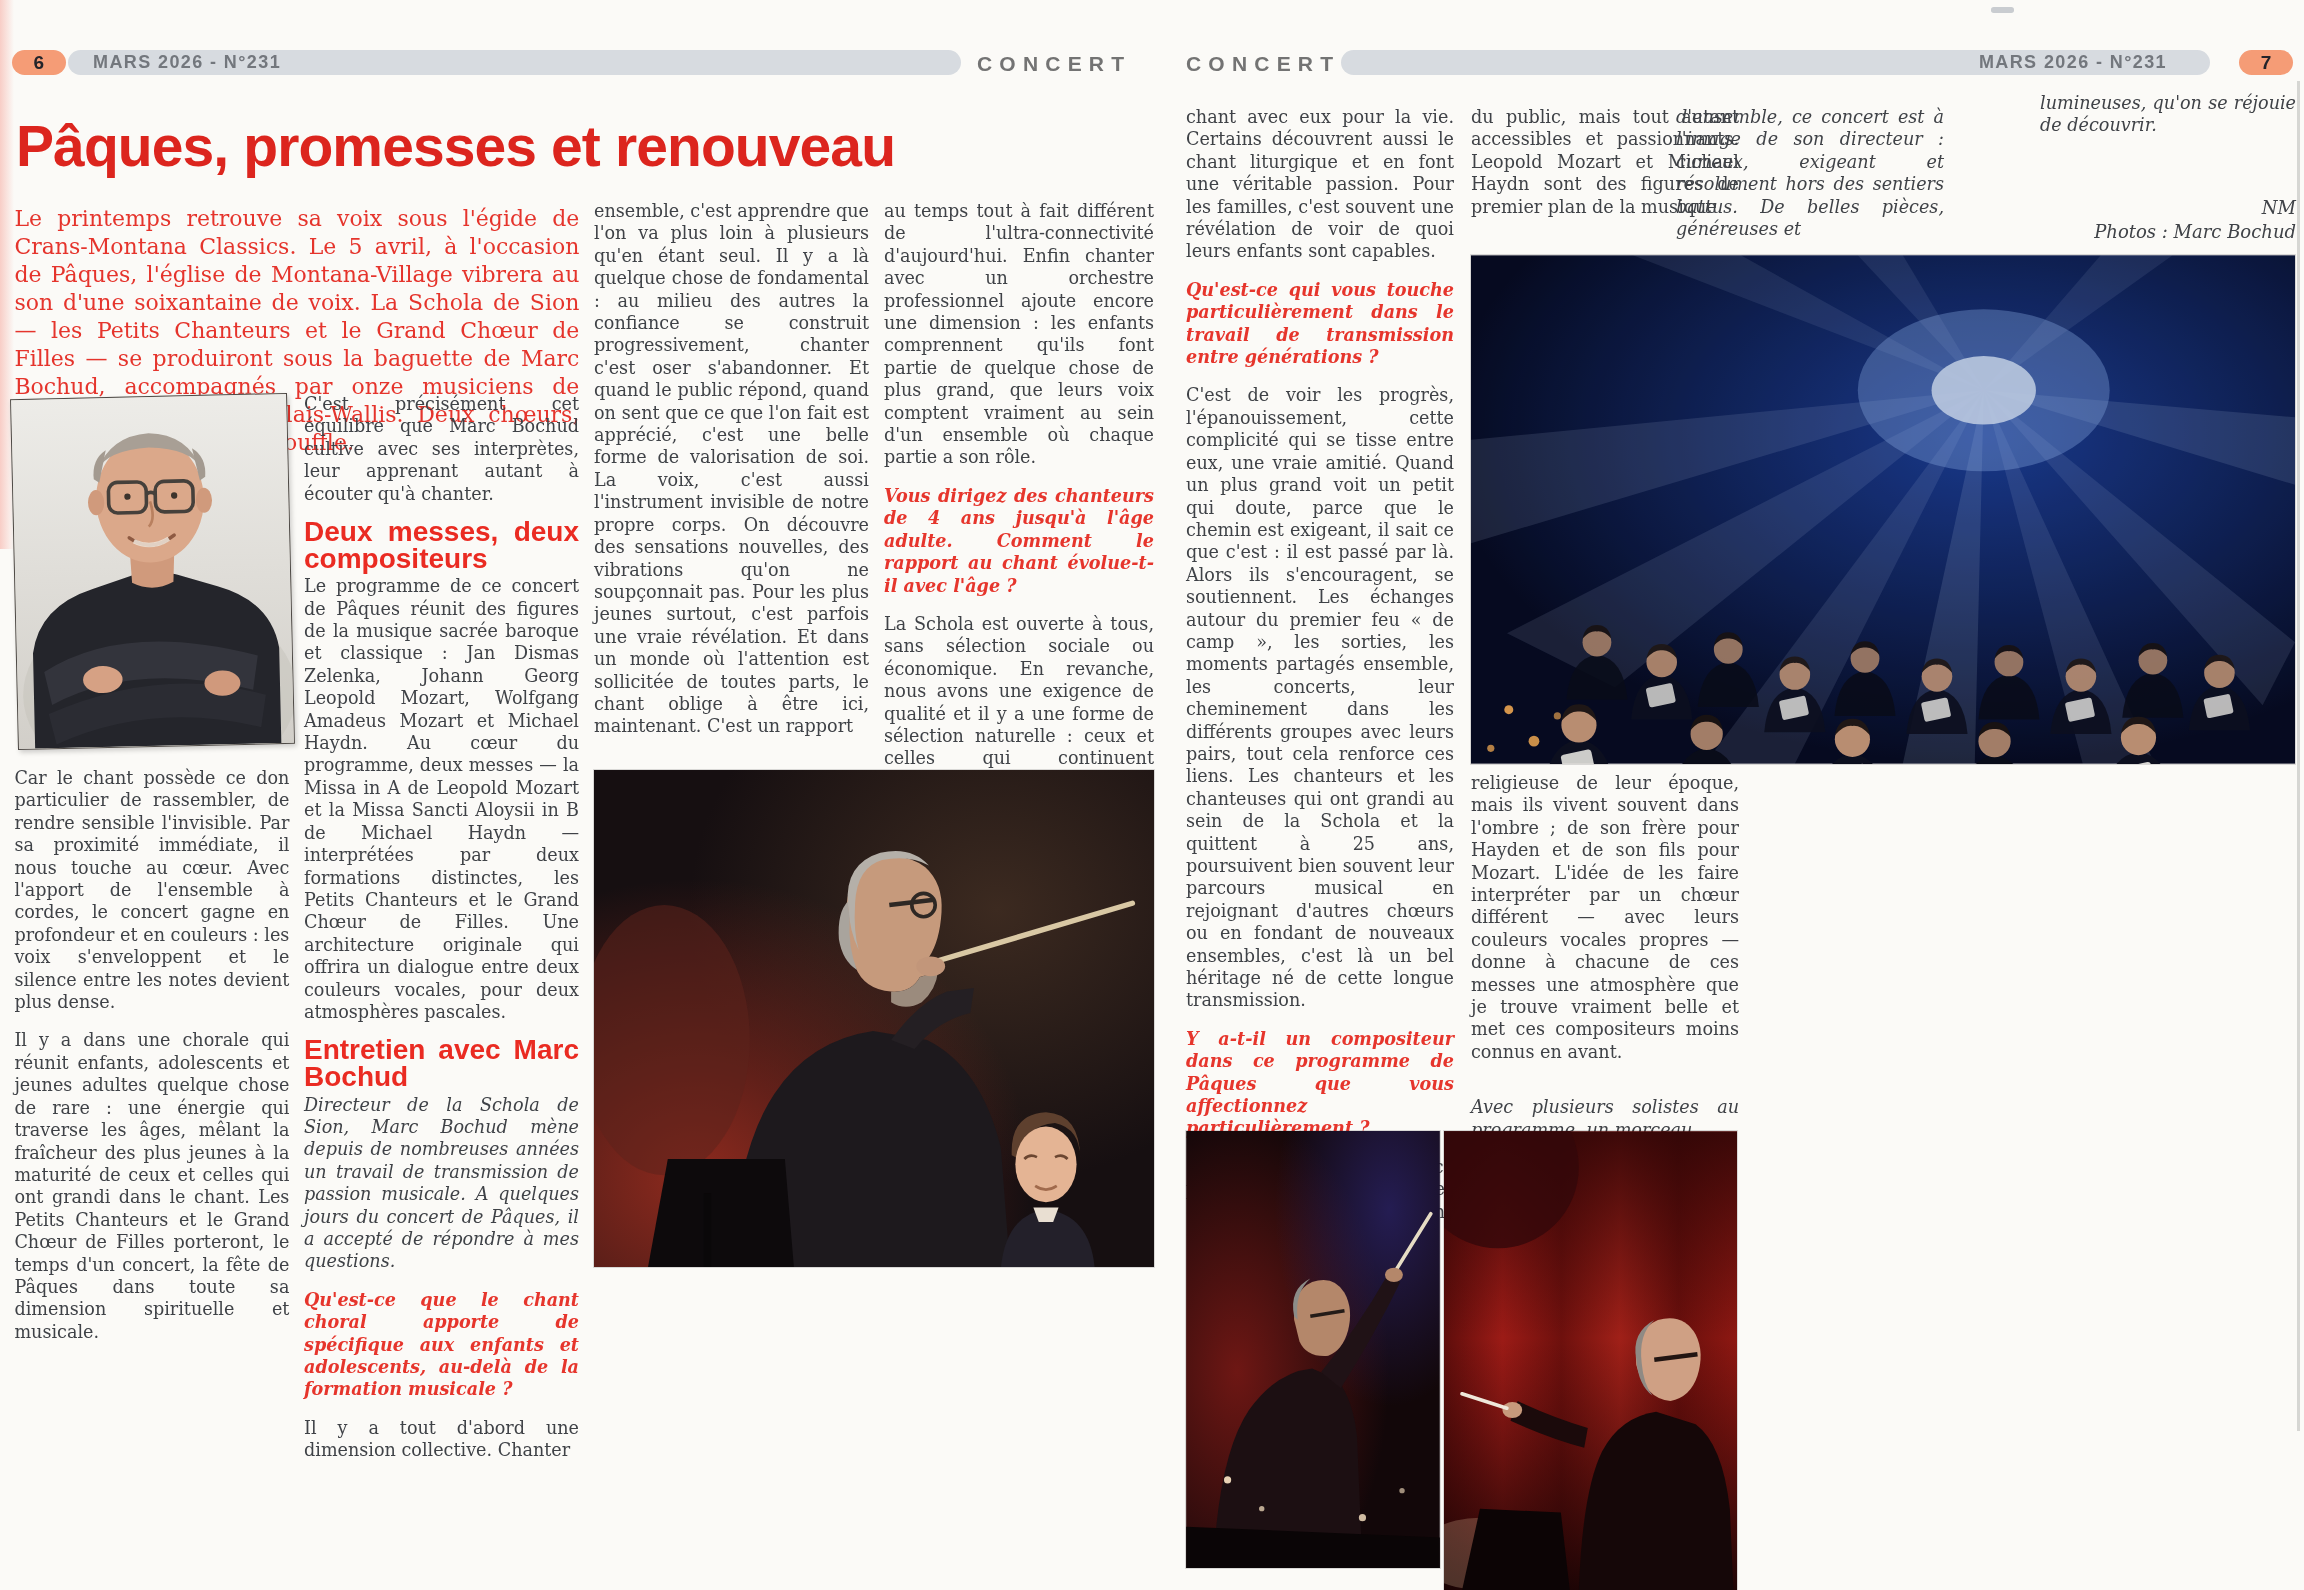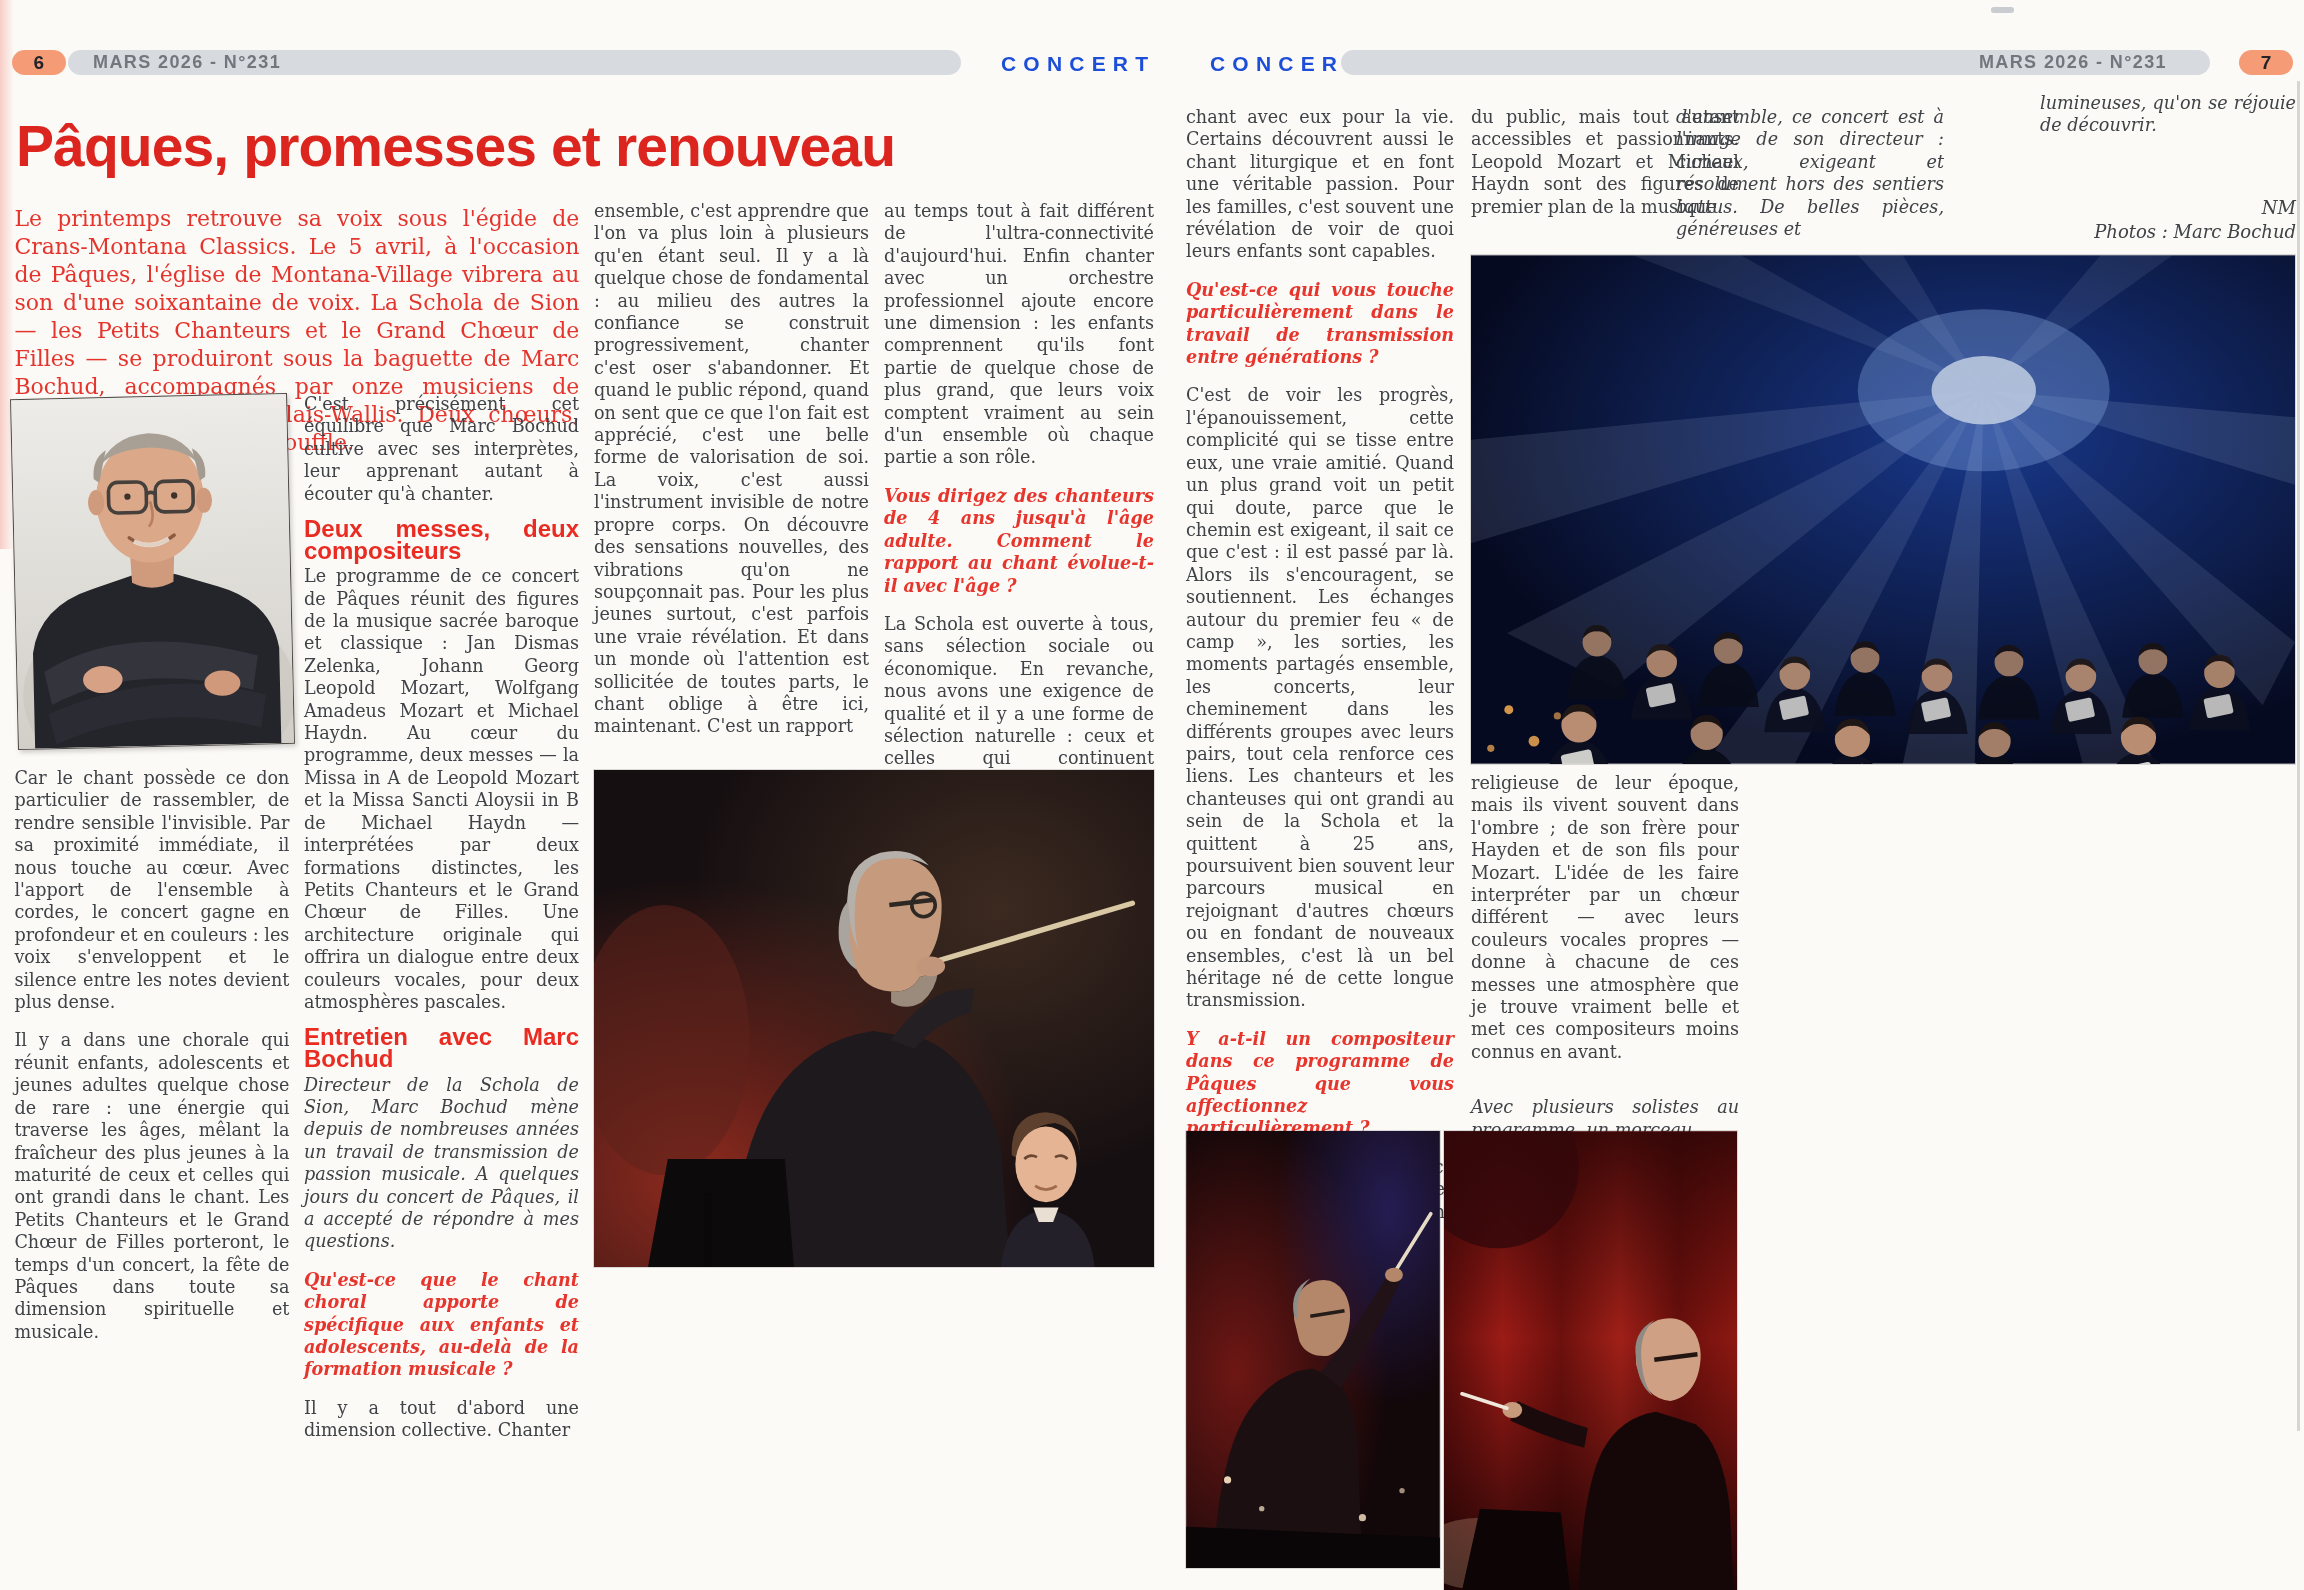--- a/index.html
+++ b/index.html
@@ -7,30 +7,30 @@
           font-family:"DejaVu Serif",serif;}
   .abs{position:absolute;}
   
   .pill{background:#f59c76;border-radius:12.6px;height:25px;
         font-family:"Liberation Sans",sans-serif;font-weight:bold;font-size:19px;color:#23242a;
         display:flex;align-items:center;justify-content:center;}
   .hbar{background:#d7dbe0;border-radius:12.6px;height:25px;display:flex;align-items:center;
         font-family:"Liberation Sans",sans-serif;font-weight:bold;font-size:18px;color:#73777d;
         letter-spacing:1.4px;}
   .concert{font-family:"Liberation Sans",sans-serif;font-weight:bold;font-size:21px;
-           color:#1d4ed8;letter-spacing:7.2px;margin-left:24px;}
+           color:#737373;letter-spacing:7.2px;}
   
   .headline{font-family:"Liberation Sans",sans-serif;font-weight:bold;font-size:57px;
             color:#dc251e;letter-spacing:-0.9px;}
   .lead{font-size:22px;line-height:28px;color:#e5342c;text-align:justify;}
   .bt{font-size:17.6px;line-height:22.4px;color:#3f4247;text-align:justify;hyphens:auto;}
   .bt p{margin:0;}
   .bt p + p{margin-top:16px;}
-  .redhead{font-family:"Liberation Sans",sans-serif;font-weight:bold;font-size:24px;
-           line-height:22px;color:#ea2b22;margin:12.6px 0 3.6px 0;}
+  .redhead{font-family:"Liberation Sans",sans-serif;font-weight:bold;font-size:28px;
+           line-height:27px;color:#ea2b22;margin:12.6px 0 3.6px 0;}
   .quest{font-weight:bold;font-style:italic;color:#e6352c;margin-top:21.6px;}
   .ital{font-style:italic;}
   .sig{font-style:italic;font-size:18px;line-height:24px;color:#3f4247;text-align:right;}
   .photo{box-shadow:0 0 0 0.9px rgba(0,0,0,.15);}
   .photo svg{display:block;}
 </style>
 </head>
 <body>
 
 <div id="canvas">

